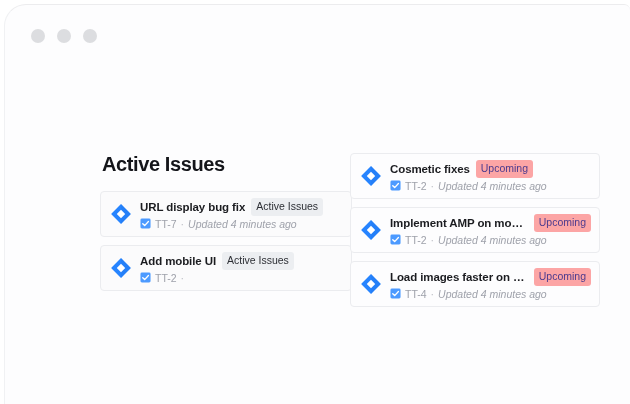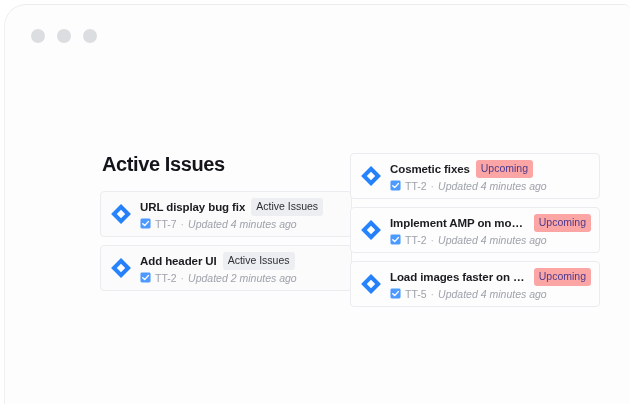--- a/index.html
+++ b/index.html
@@ -189,31 +189,30 @@
           </div>
         </div>
         <div class="issue-card">
           <svg viewBox="0 0 24 24" class="diamond-icon">
             <path d="M12 1.2 22.8 12 12 22.8 1.2 12Z" fill="#2684ff"></path>
             <path d="M12 1.2 22.8 12 12 22.8Z" fill="#1e6ce0" opacity="0.22"></path>
             <path d="M12 7.4 16.6 12 12 16.6 7.4 12Z" fill="#ffffff"></path>
           </svg>
           <div class="issue-body">
             <div class="issue-topline">
-              <span class="issue-summary">Add header UI</span>
+              <span class="issue-summary">Add mobile UI</span>
               <span class="issue-badge badge-gray">Active Issues</span>
             </div>
             <div class="issue-meta">
               <svg viewBox="0 0 12 12" class="check-box">
                 <rect x="0.5" y="0.5" width="11" height="11" rx="1.6" fill="#4c9aff"></rect>
                 <path d="M3 6.2 5.1 8.3 9.2 3.9" fill="none" stroke="#ffffff" stroke-width="1.5" stroke-linecap="round" stroke-linejoin="round"></path>
               </svg>
               <span class="meta-key">TT-2</span>
               <span class="meta-sep">·</span>
-              <span class="meta-updated">Updated 2 minutes ago</span>
             </div>
           </div>
         </div>
       </div>
   </div>
 
   <div class="column" id="column-upcoming">
     <div class="issue-list" id="list-upcoming">
         <div class="issue-card">
           <svg viewBox="0 0 24 24" class="diamond-icon">
@@ -268,21 +267,21 @@
           <div class="issue-body">
             <div class="issue-topline">
               <span class="issue-summary">Load images faster on de…</span>
               <span class="issue-badge badge-purple">Upcoming</span>
             </div>
             <div class="issue-meta">
               <svg viewBox="0 0 12 12" class="check-box">
                 <rect x="0.5" y="0.5" width="11" height="11" rx="1.6" fill="#4c9aff"></rect>
                 <path d="M3 6.2 5.1 8.3 9.2 3.9" fill="none" stroke="#ffffff" stroke-width="1.5" stroke-linecap="round" stroke-linejoin="round"></path>
               </svg>
-              <span class="meta-key">TT-5</span>
+              <span class="meta-key">TT-4</span>
               <span class="meta-sep">·</span>
               <span class="meta-updated">Updated 4 minutes ago</span>
             </div>
           </div>
         </div>
       </div>
   </div>
 
 </div>
 

